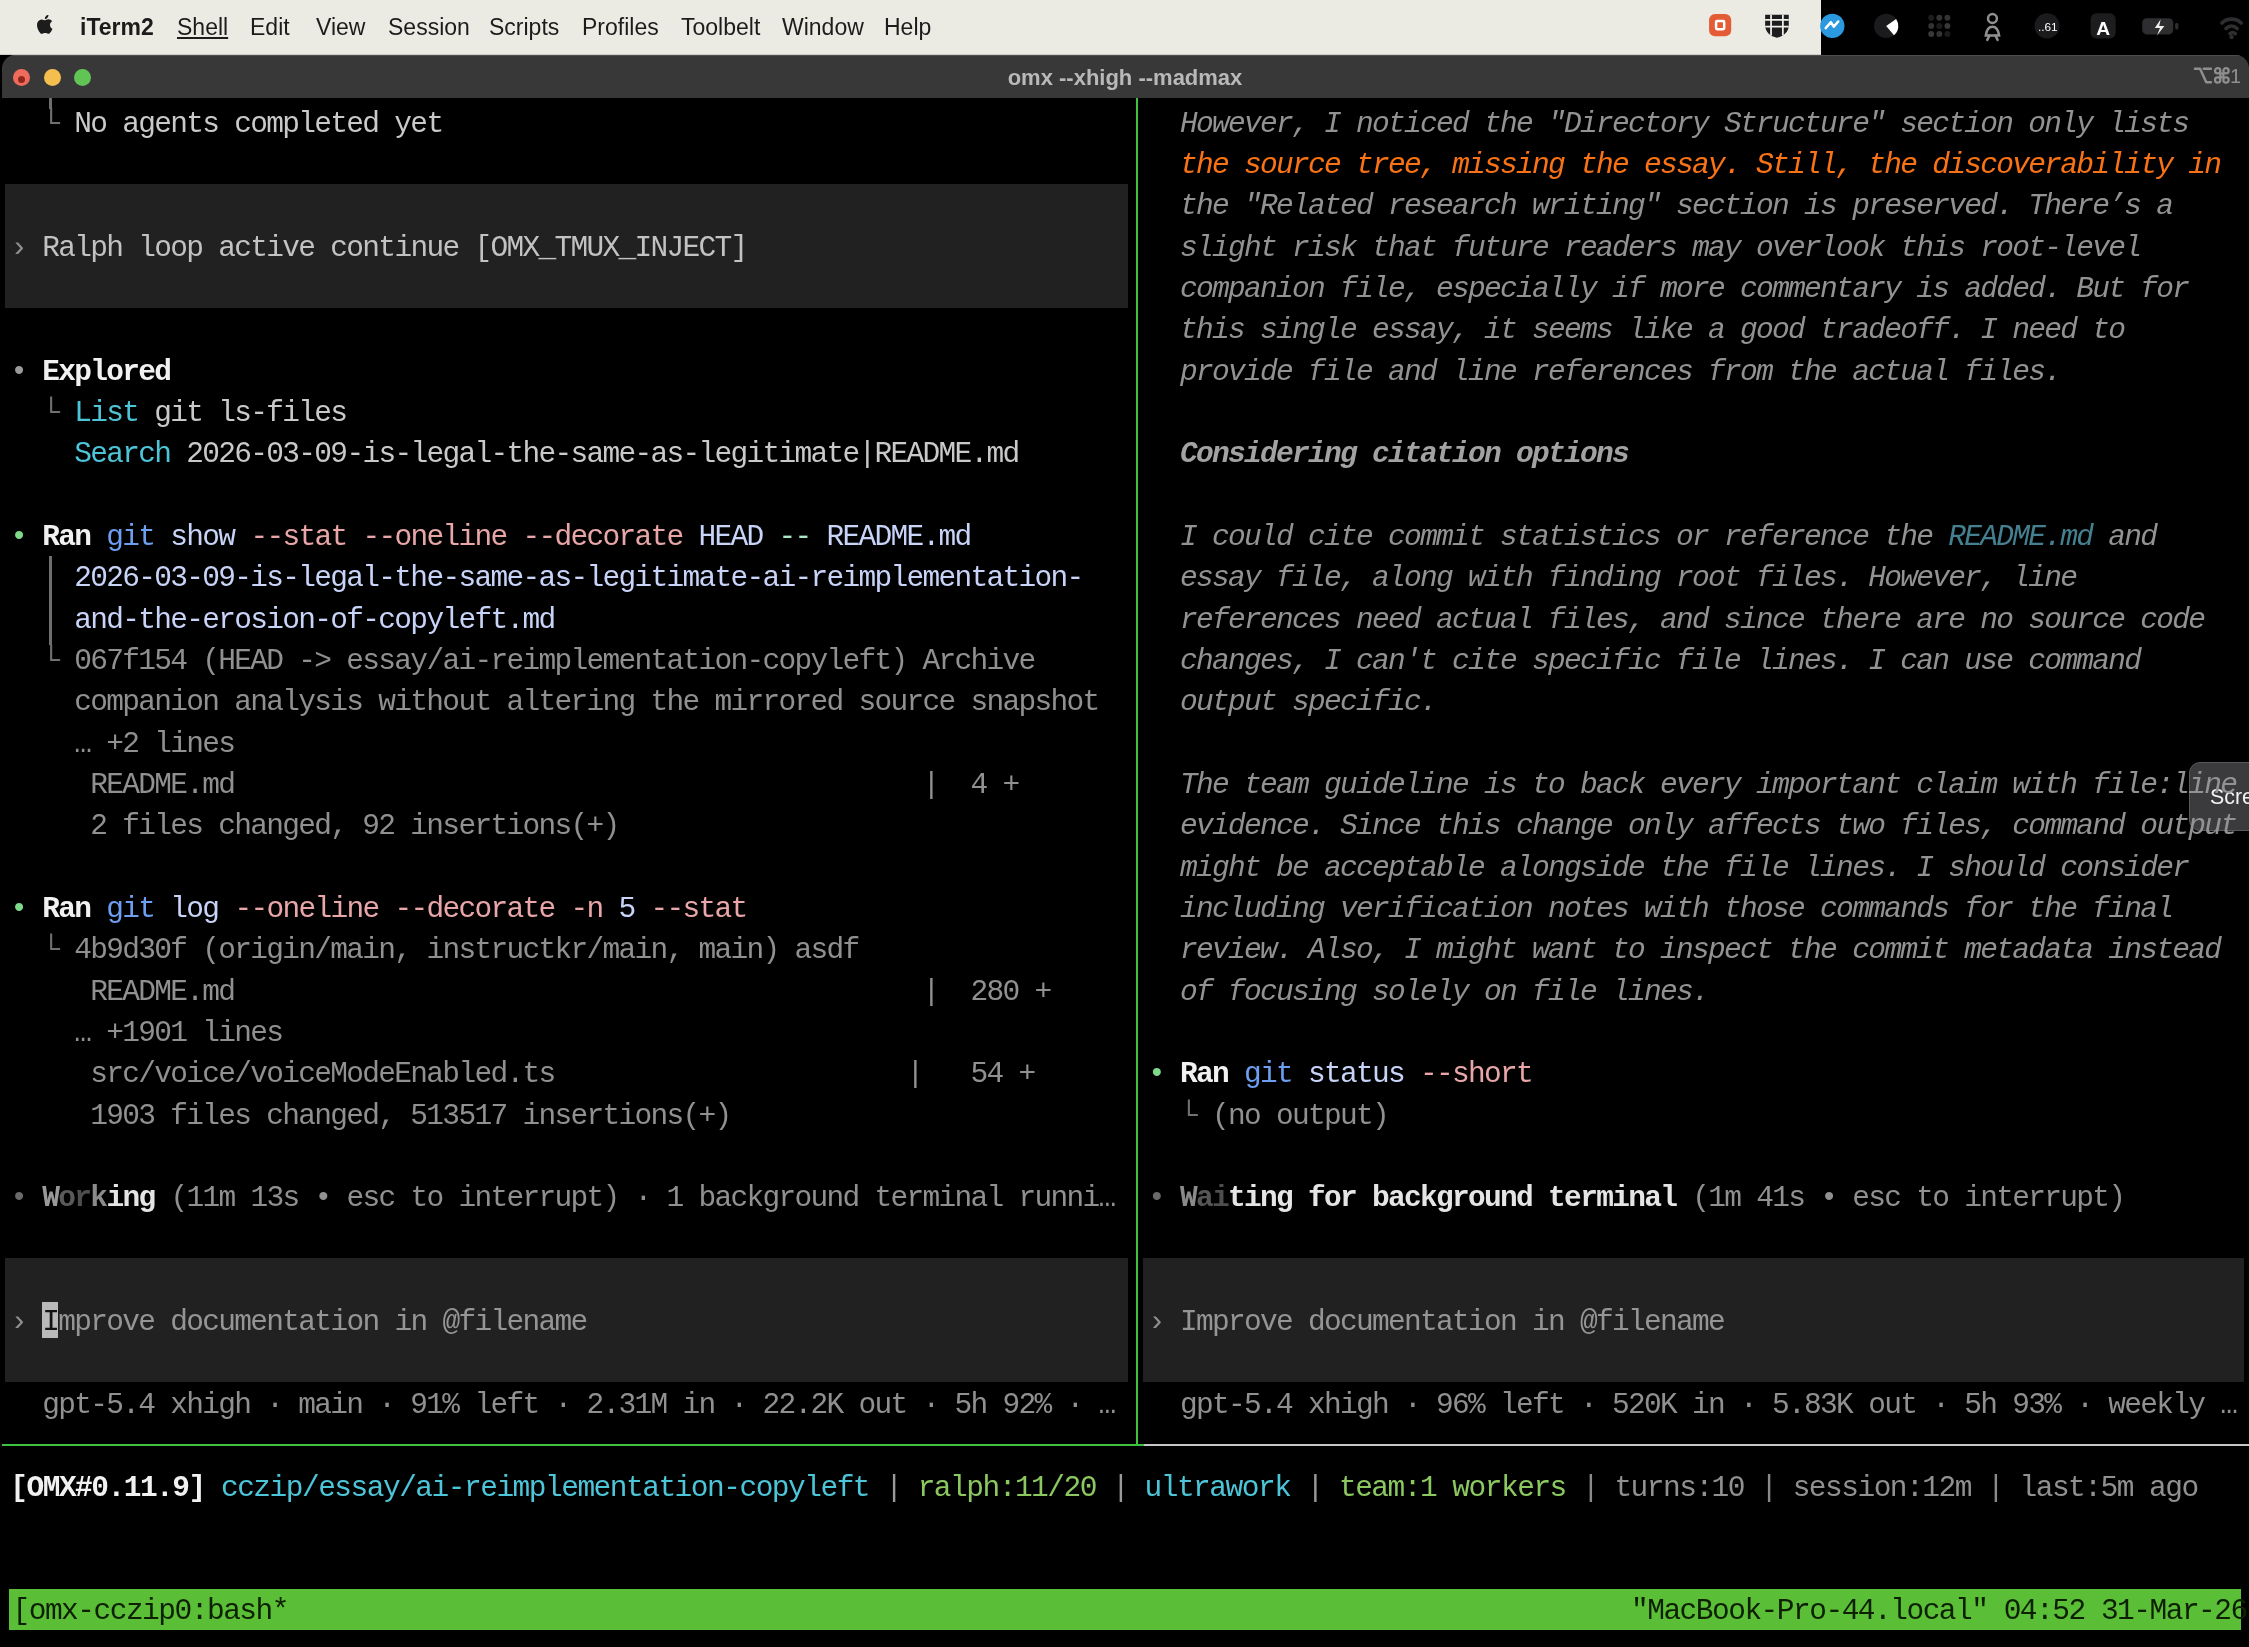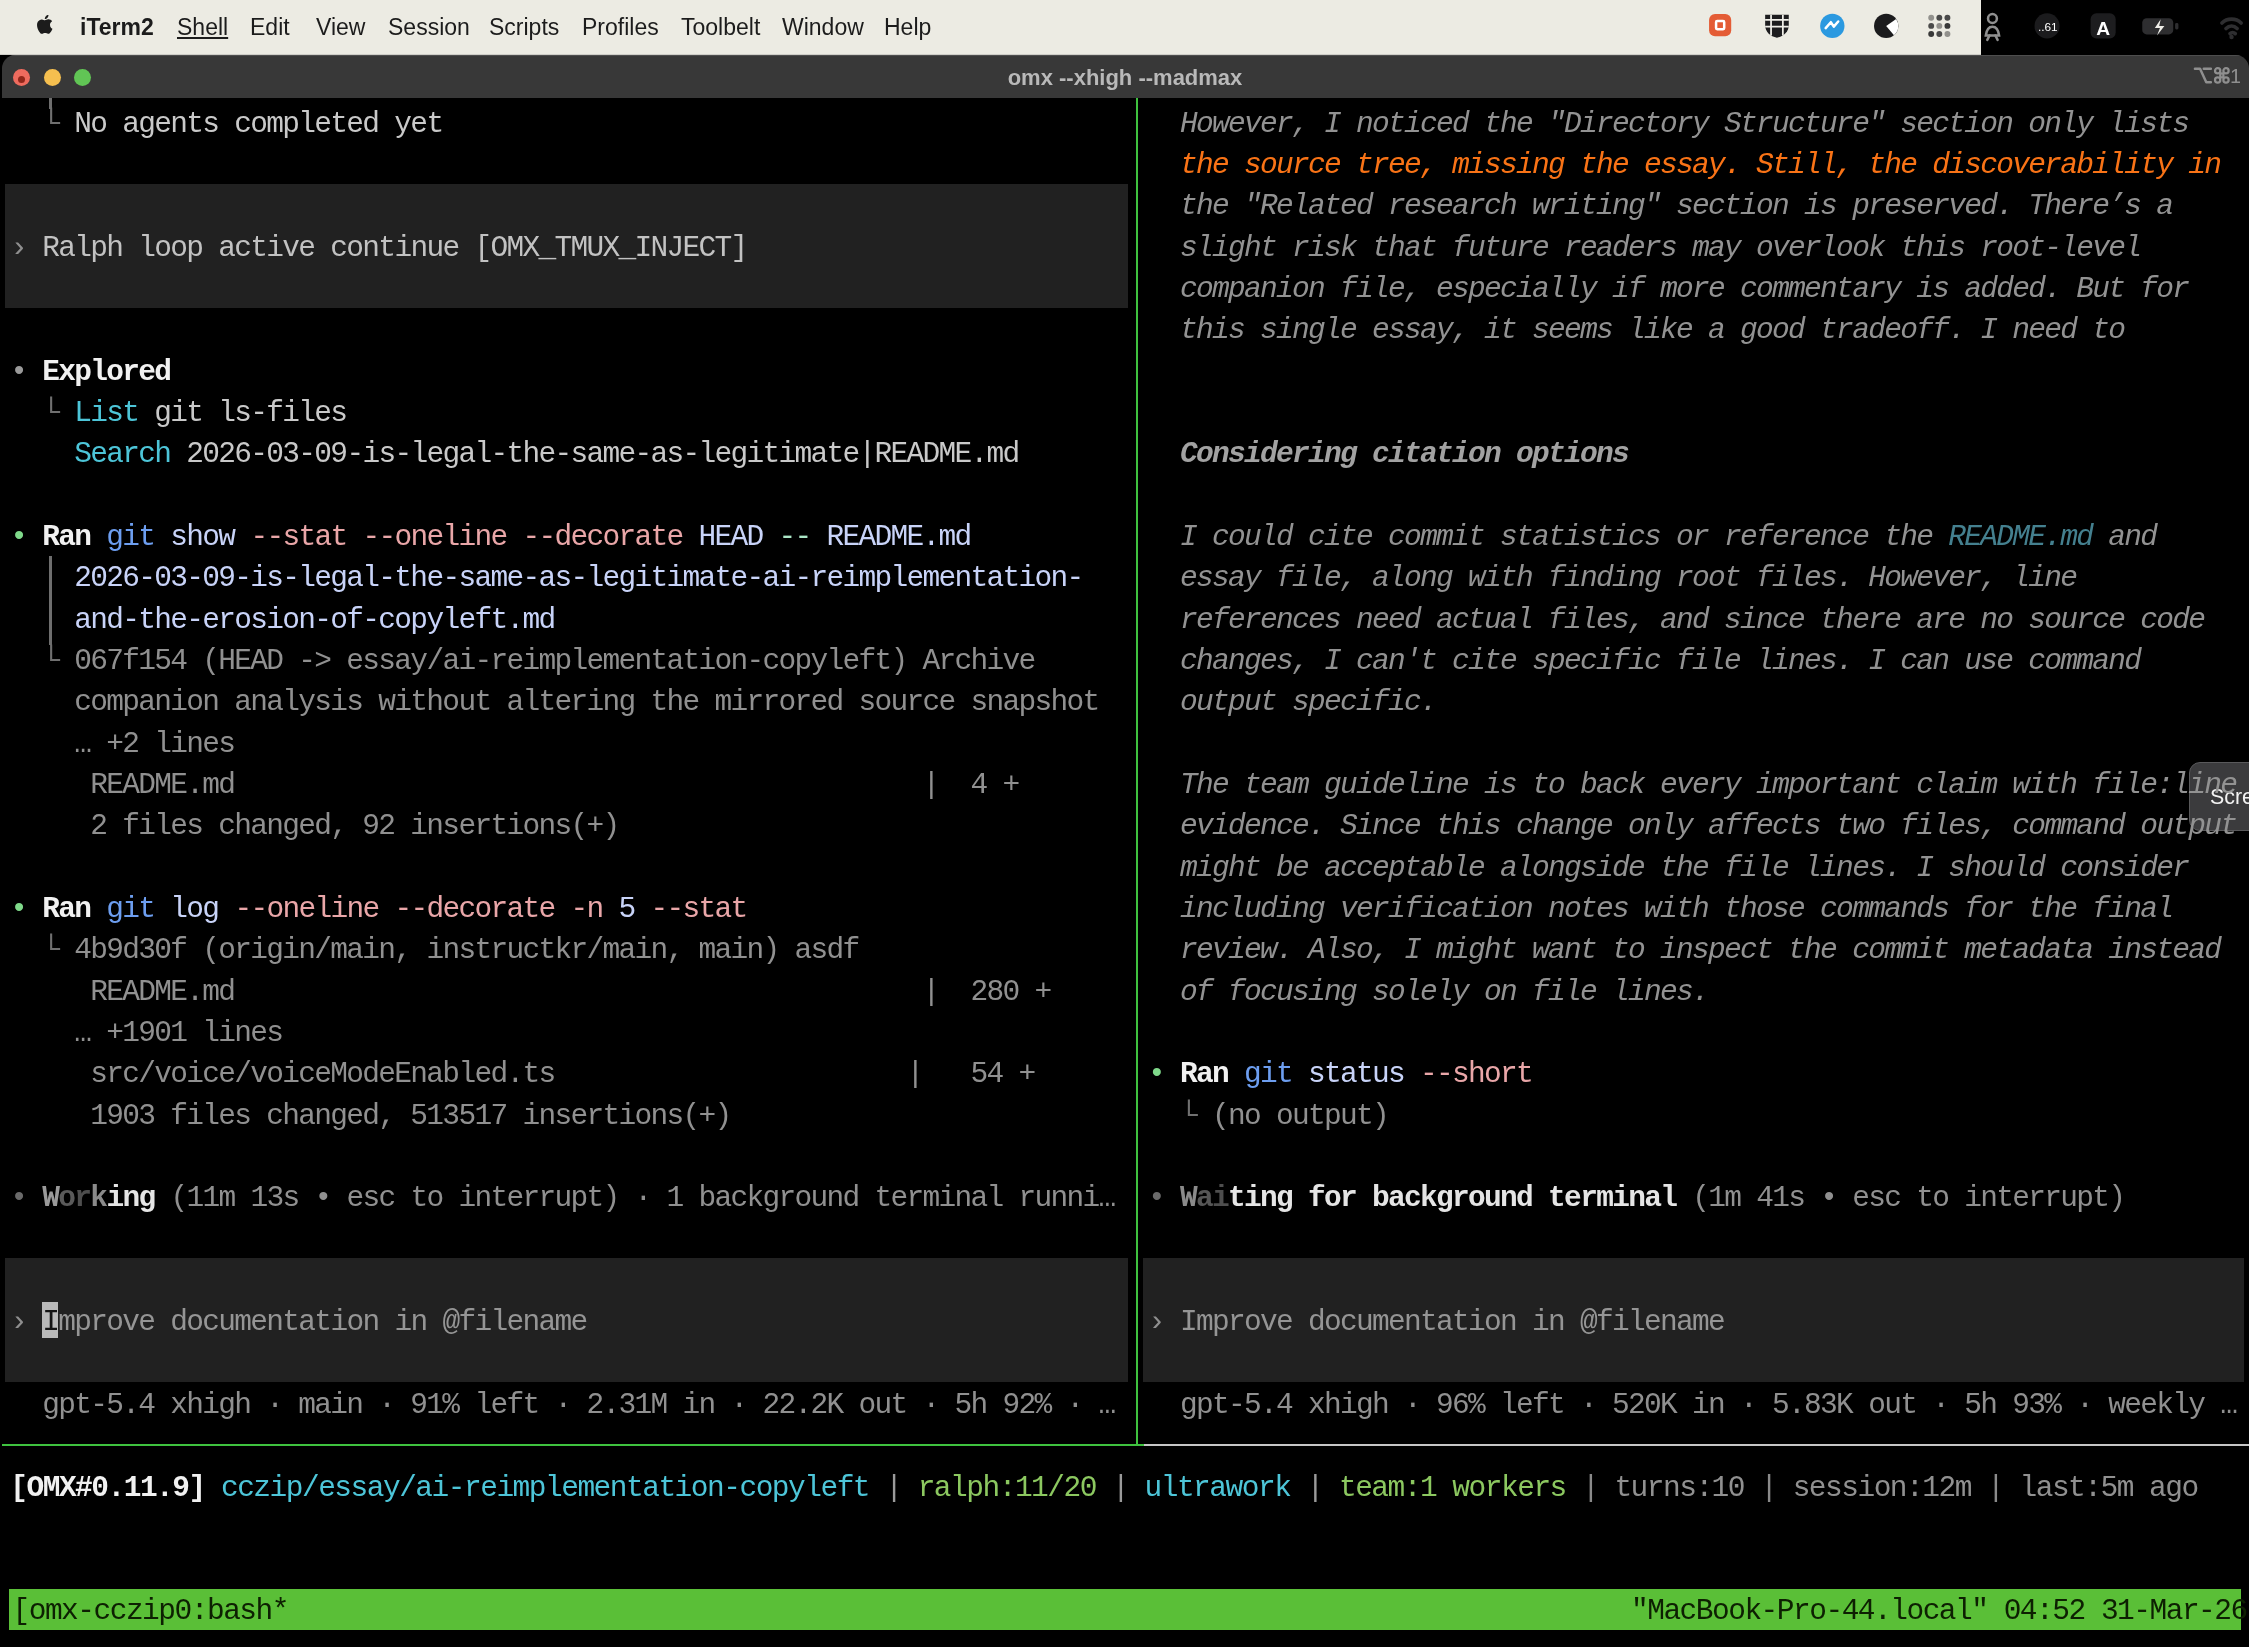--- a/index.html
+++ b/index.html
@@ -1,15 +1,15 @@
 <!DOCTYPE html>
 <html style="font-size:11.8px"><head><meta charset="utf-8"><style>
 *{margin:0;padding:0;box-sizing:border-box}
 html,body{width:2250px;height:1648px;background:#000;overflow:hidden}
-#menubar{position:absolute;left:0;top:0;width:1981px;height:55px;background:#ecebe3;
+#menubar{position:absolute;left:0;top:0;width:1821px;height:55px;background:#ecebe3;
  font:23px/55px "Liberation Sans",sans-serif;color:#1c1c1c;border-bottom:0.7px solid #cfcec8}
 #win{position:absolute;left:1.5px;top:55px;width:2247px;height:1592px;background:#000;
  border-radius:13.3px 13.3px 0 0;overflow:hidden}
 #titlebar{position:absolute;left:0;top:0;width:100%;height:43px;background:#383838;
  border-top:0.7px solid #4e4e4e}
 .tl{position:absolute;top:13.3px;width:17px;height:17px;border-radius:50%}
 #wtitle{position:absolute;left:0;right:0;top:0;height:43px;text-align:center;
  font:bold 22px/43px "Liberation Sans",sans-serif;color:#b9b9b9}
 #term{position:absolute;left:-1.5px;top:43px;width:2250px;height:1549px;background:#000}
 .r{position:absolute;white-space:pre;font:29.5px/41px "Liberation Mono",monospace;color:#c9c9c9;letter-spacing:-1.7px}
@@ -124,20 +124,21 @@
       <div class="r" style="left:10.3px;top:998px;"><span style="color:#909090;">     1903 files changed, 513517 insertions(+)</span></div>
       <div class="r" style="left:10.3px;top:1080px;"><span style="color:#6a6a6a;">• </span><span style="color:#9a9a9a;font-weight:bold;">W</span><span style="color:#5a5a5a;font-weight:bold;">o</span><span style="color:#4e4e4e;font-weight:bold;">r</span><span style="color:#8a8a8a;font-weight:bold;">k</span><span style="color:#e5e5e5;font-weight:bold;">ing</span><span style="color:#909090;"> (11m 13s • esc to interrupt) · 1 background terminal runni…</span></div>
       <div class="r" style="left:10.3px;top:1204px;"><span style="color:#8f8f8f;">› </span><span style="color:#141414;">I</span><span style="color:#959595;">mprove documentation in @filename</span></div>
       <div class="r" style="left:10.3px;top:1287px;"><span style="color:#909090;">  gpt-5.4 xhigh · main · 91% left · 2.31M in · 22.2K out · 5h 92% · …</span></div>
       <div class="r" style="left:1148px;top:5.5px;font-style:italic;"><span style="color:#929292;">  However, I noticed the "Directory Structure" section only lists</span></div>
       <div class="r" style="left:1148px;top:47px;font-style:italic;"><span style="color:#f97316;">  the source tree, missing the essay. Still, the discoverability in</span></div>
       <div class="r" style="left:1148px;top:88px;font-style:italic;"><span style="color:#929292;">  the "Related research writing" section is preserved. There’s a</span></div>
       <div class="r" style="left:1148px;top:130px;font-style:italic;"><span style="color:#929292;">  slight risk that future readers may overlook this root-level</span></div>
       <div class="r" style="left:1148px;top:171px;font-style:italic;"><span style="color:#929292;">  companion file, especially if more commentary is added. But for</span></div>
       <div class="r" style="left:1148px;top:212px;font-style:italic;"><span style="color:#929292;">  this single essay, it seems like a good tradeoff. I need to</span></div>
+      <div class="r" style="left:1148px;top:254px;font-style:italic;"><span style="color:#929292;">  provide file and line references from the actual files.</span></div>
       <div class="r" style="left:1148px;top:460px;font-style:italic;"><span style="color:#929292;">  essay file, along with finding root files. However, line</span></div>
       <div class="r" style="left:1148px;top:502px;font-style:italic;"><span style="color:#929292;">  references need actual files, and since there are no source code</span></div>
       <div class="r" style="left:1148px;top:543px;font-style:italic;"><span style="color:#929292;">  changes, I can't cite specific file lines. I can use command</span></div>
       <div class="r" style="left:1148px;top:584px;font-style:italic;"><span style="color:#929292;">  output specific.</span></div>
       <div class="r" style="left:1148px;top:667px;font-style:italic;"><span style="color:#929292;">  The team guideline is to back every important claim with file:line</span></div>
       <div class="r" style="left:1148px;top:708px;font-style:italic;"><span style="color:#929292;">  evidence. Since this change only affects two files, command output</span></div>
       <div class="r" style="left:1148px;top:750px;font-style:italic;"><span style="color:#929292;">  might be acceptable alongside the file lines. I should consider</span></div>
       <div class="r" style="left:1148px;top:791px;font-style:italic;"><span style="color:#929292;">  including verification notes with those commands for the final</span></div>
       <div class="r" style="left:1148px;top:832px;font-style:italic;"><span style="color:#929292;">  review. Also, I might want to inspect the commit metadata instead</span></div>
       <div class="r" style="left:1148px;top:874px;font-style:italic;"><span style="color:#929292;">  of focusing solely on file lines.</span></div>

